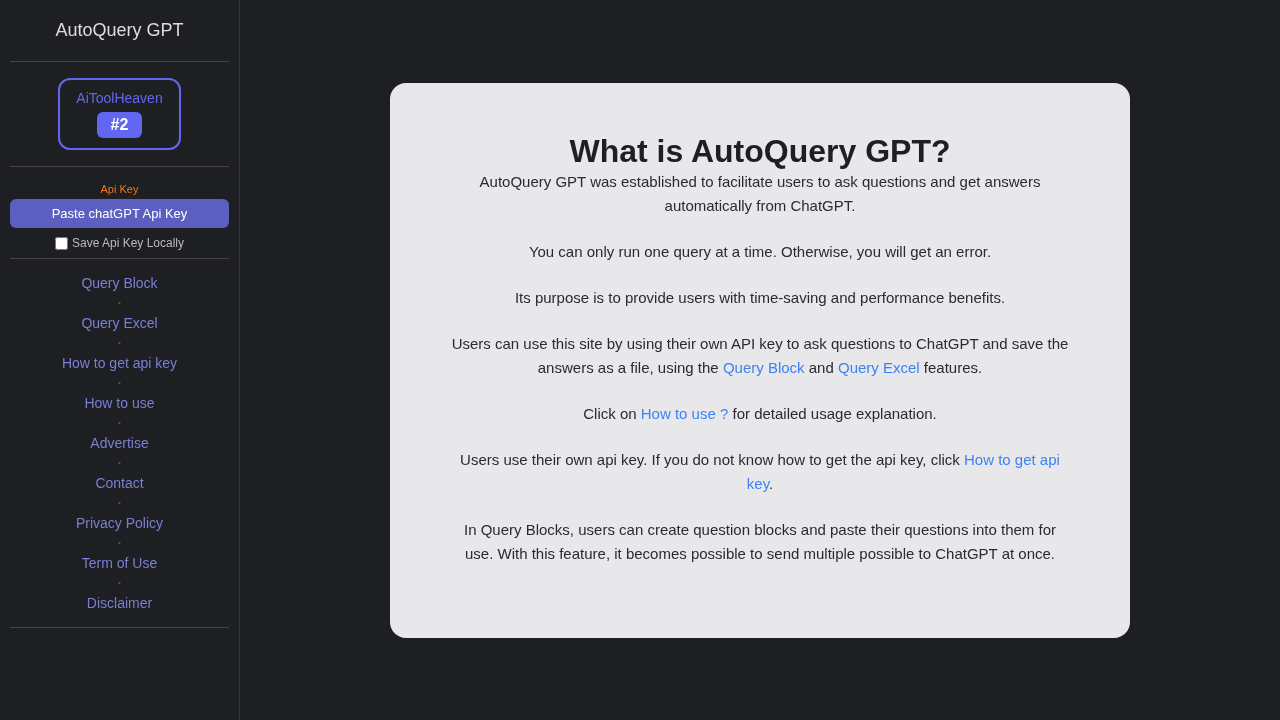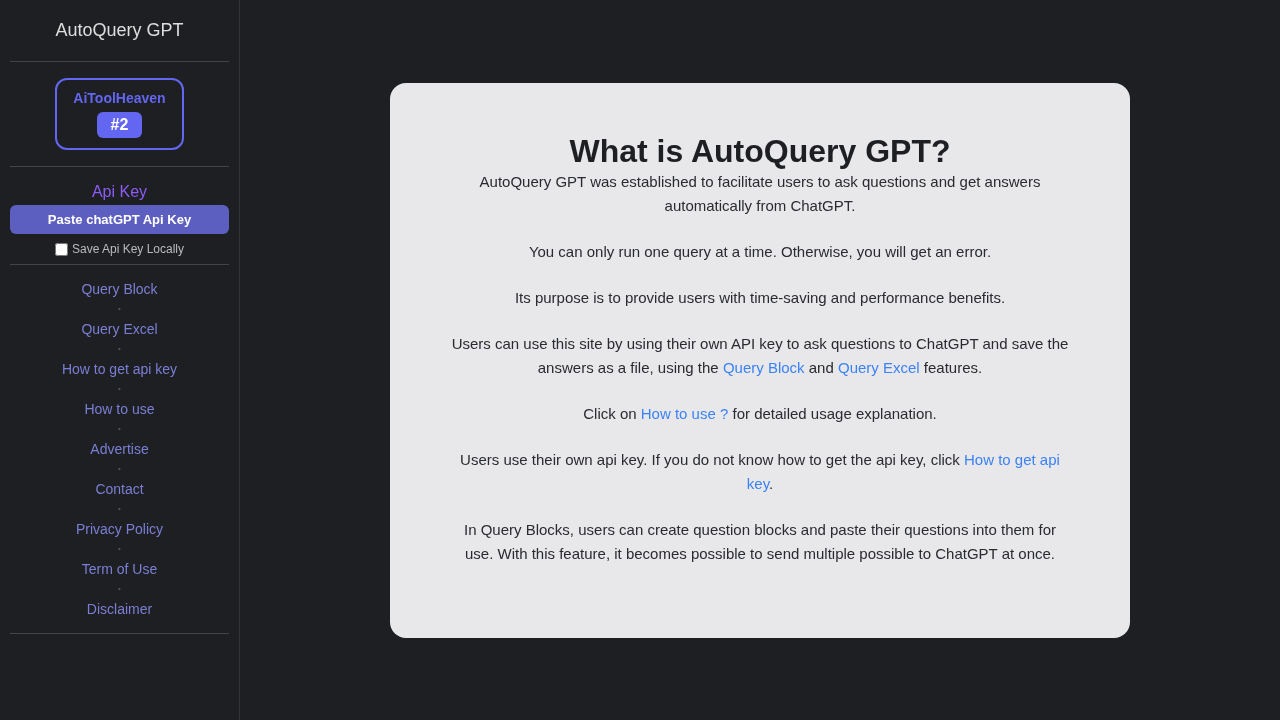--- a/index.html
+++ b/index.html
@@ -45,52 +45,51 @@
       border-radius: 12px;
       padding: 10px 16px;
       text-align: center;
       margin: 8px 0;
       background: transparent;
       cursor: pointer;
     }
     .badge-card-top {
       color: #6366f1;
       font-size: 14px;
-      font-weight: 700;
+      font-weight: 400;
     }
     .badge-card-bottom {
       background-color: #6366f1;
       color: white;
       border-radius: 6px;
       padding: 4px 14px;
       font-size: 16px;
       font-weight: bold;
       margin-top: 6px;
       display: inline-block;
     }
 
     
     .api-key-label {
-      font-size: 16px;
-      color: #8b5cf6;
+      font-size: 11px;
+      color: #f97316;
       margin-top: 8px;
       margin-bottom: 4px;
     }
 
     .paste-api-btn {
       background-color: #5c5fc0;
       color: white;
       border: none;
       border-radius: 6px;
       padding: 7px 16px;
       font-size: 13px;
       cursor: pointer;
       width: 100%;
       text-align: center;
-      font-weight: bold;
     }
 
     .save-api-label {
       font-size: 12px;
       color: #bbb;
       margin-top: 8px;
       display: flex;
       align-items: flex-end;
       gap: 4px;
     }

